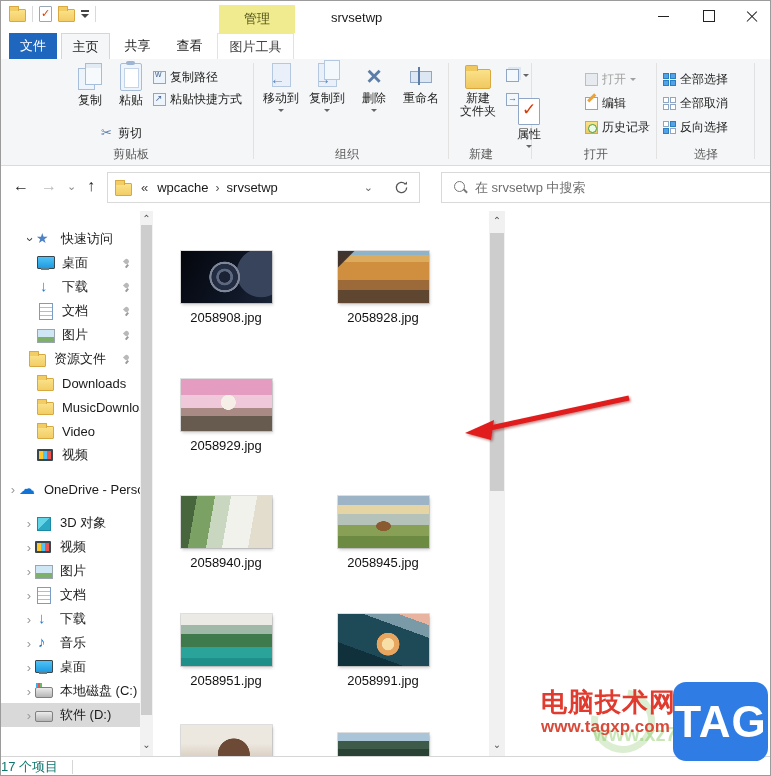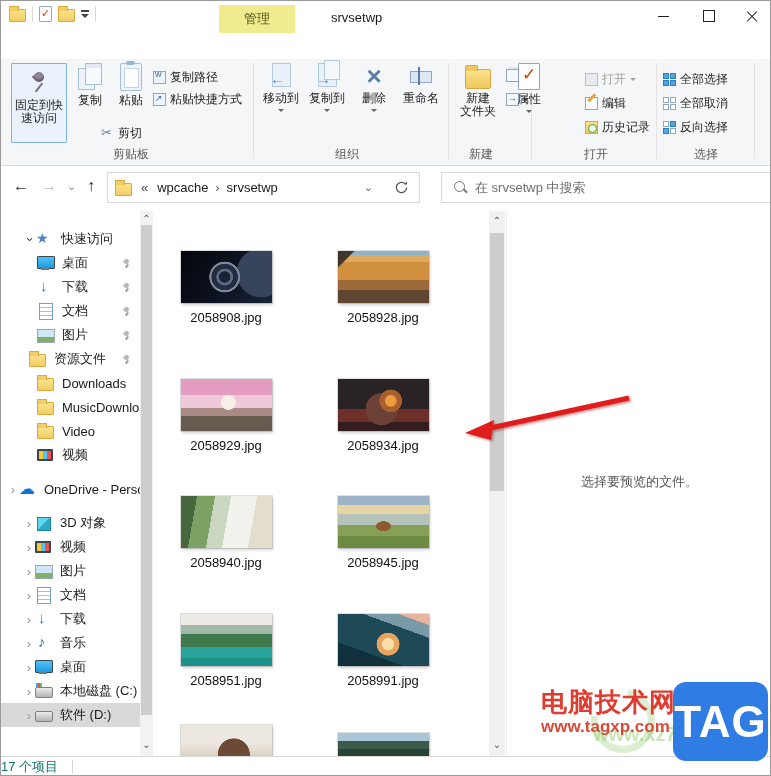--- a/index.html
+++ b/index.html
@@ -218,28 +218,32 @@
     </div>
     <div class="ctx-tab-title">管理</div>
     <div class="win-title">srvsetwp</div>
     <div class="win-controls">
       <div class="wc wc-min"></div>
       <div class="wc wc-max"></div>
       <div class="wc wc-close"></div>
     </div>
   </div>
 
+  <div class="tabrow">
+    <div class="rtab rtab-file">文件</div>
+    <div class="rtab rtab-home">主页</div>
+    <div class="rtab rtab-share">共享</div>
+    <div class="rtab rtab-view">查看</div>
+    <div class="rtab rtab-ptools">图片工具</div>
+    <div class="ribbon-collapse"><span class="chev-up">›</span></div>
+    <div class="help-circle">?</div>
+  </div>
 
   <div class="ribbon">
 
-    <div class="bigbtn pinbox" style="left:10px; width:56px; height:80px; padding-top:6px;">
-      <span class="ri-pin"></span>
-      <span>固定到快</span>
-      <span style="margin-top:-4px">速访问</span>
-    </div>
     <div class="bigbtn" style="left:70px; width:38px;">
       <span class="ri-copy"></span>
       <span>复制</span>
     </div>
     <div class="bigbtn" style="left:110px; width:40px;">
       <span class="ri-paste"></span>
       <span>粘贴</span>
     </div>
     <div class="smallitem" style="left:100px; top:66px;">
       <span class="si12 ic-cut"></span>
@@ -291,21 +295,21 @@
       <span class="si12 ic-newitem"></span>
       <span class="tinycaret" style="margin:0"></span>
     </div>
     <div class="smallitem" style="left:505px; top:34px;">
       <span class="si12 ic-easyaccess"></span>
       <span class="tinycaret" style="margin:0"></span>
     </div>
     <div class="grouplabel" style="left:445px; width:70px;">新建</div>
     <div class="rdiv" style="left:530px;"></div>
 
-    <div class="bigbtn" style="left:508px; width:40px;">
+    <div class="bigbtn" style="left:508px; width:40px;margin-top:35px;">
       <span class="ri-props"></span>
       <span>属性</span>
       <span class="tinycaret"></span>
     </div>
     <div class="smallitem disabled" style="left:584px; top:12px;">
       <span class="si12 ic-open-gray"></span>
       <span>打开</span>
       <span class="tinycaret" style="margin:0;border-top-color:#a0a0a0"></span>
     </div>
     <div class="smallitem" style="left:584px; top:36px;">
@@ -498,24 +502,20 @@
         <div class="fname">2058908.jpg</div>
       </div>
       <div class="fitem" style="left:157px; top:40px;">
         <div class="thumb th2"></div>
         <div class="fname">2058928.jpg</div>
       </div>
       <div class="fitem" style="left:0; top:168px;">
         <div class="thumb th3"></div>
         <div class="fname">2058929.jpg</div>
       </div>
-      <div class="fitem" style="left:157px; top:168px;">
-        <div class="thumb th4"></div>
-        <div class="fname">2058934.jpg</div>
-      </div>
       <div class="fitem" style="left:0; top:285px;">
         <div class="thumb th5"></div>
         <div class="fname">2058940.jpg</div>
       </div>
       <div class="fitem" style="left:157px; top:285px;">
         <div class="thumb th6"></div>
         <div class="fname">2058945.jpg</div>
       </div>
       <div class="fitem" style="left:0; top:403px;align-items:center;">
         <div class="thumb th7"></div>
@@ -531,23 +531,20 @@
       <div class="fitem" style="left:157px; top:522px;">
         <div class="thumb th10"></div>
       </div>
       <div class="f-scroll">
         <span class="f-arrow" style="top:4px;">⌃</span>
         <div class="f-thumb"></div>
         <span class="f-arrow" style="top:528px;">⌄</span>
       </div>
     </div>
 
-    <div class="preview">
-      <div class="preview-text">选择要预览的文件。</div>
-    </div>
   </div>
 
   <div class="statusbar">
     <span class="count">17 个项目</span>
     <span class="sdiv"></span>
   </div>
 
   <div class="wm wm-ring"></div>
   <div class="wm wm-ghost">www.xz7.com</div>
   <div class="wm wm-name">电脑技术网</div>

